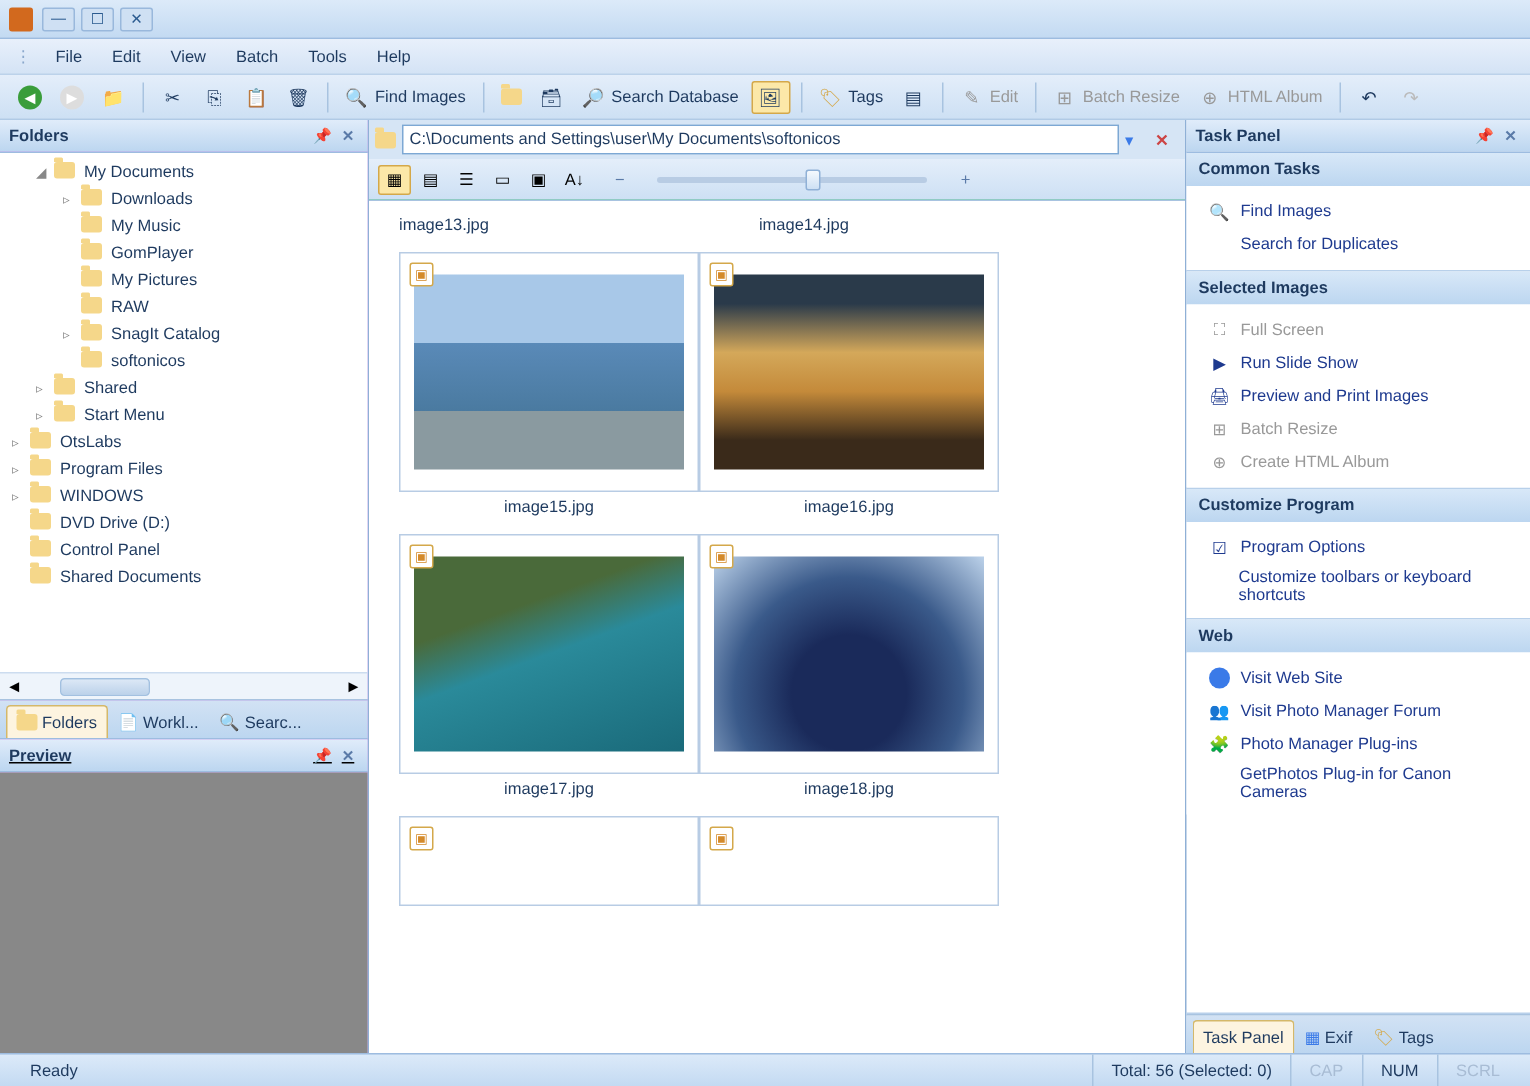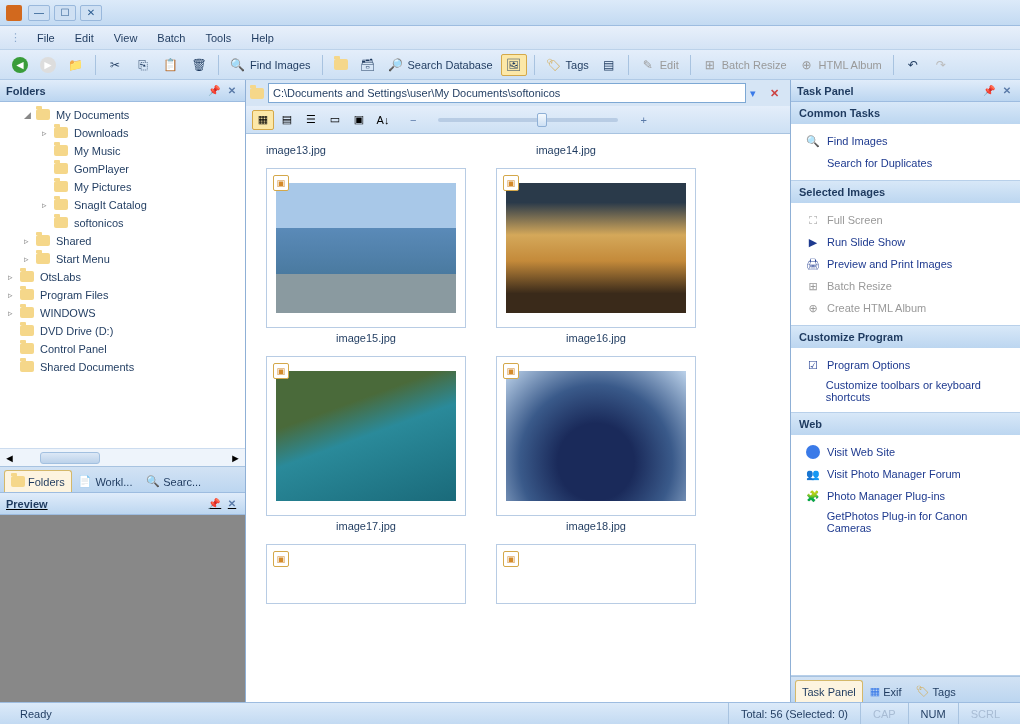--- a/index.html
+++ b/index.html
@@ -47,21 +47,21 @@
 .pathbar { height: 26px; display: flex; align-items: center; padding: 4px; gap: 4px; background: #d6e5f5; }
 .pathbar input { flex: 1; height: 20px; border: 1px solid #7da8d4; padding: 0 4px; background: #fff; color: #1e3a5f; }
 .pathbar .go { width: 16px; color: #3a7ae8; cursor: pointer; }
 .pathbar .close { width: 16px; color: #c44; cursor: pointer; font-weight: bold; }
 .viewbar { height: 28px; background: linear-gradient(#e4eefa, #cde0f4); display: flex; align-items: center; padding: 0 6px; gap: 2px; border-bottom: 1px solid #a8c3e0; }
 .viewbar .vbtn { width: 22px; height: 20px; display: flex; align-items: center; justify-content: center; cursor: pointer; border-radius: 2px; }
 .viewbar .vbtn.active { background: #fce8a8; border: 1px solid #d4a84a; }
 .viewbar .slider { flex: 0 0 180px; height: 4px; background: #b8cce4; margin: 0 20px; border-radius: 2px; position: relative; }
 .viewbar .slider .handle { position: absolute; left: 55%; top: -5px; width: 10px; height: 14px; background: linear-gradient(#f5f9fd, #cde0f4); border: 1px solid #8fb0d6; border-radius: 2px; }
 .thumbgrid { flex: 1; overflow-y: auto; padding: 6px 20px; background: #fff; }
-.thumbrow { display: flex; gap: 30px; justify-content: flex-start; margin-bottom: 8px; }
+.thumbrow { display: flex; justify-content: flex-start; margin-bottom: 8px; }
 .thumbitem { display: flex; flex-direction: column; align-items: center; }
 .thumbname { text-align: center; color: #1e3a5f; padding: 4px 0; }
 .thumbbox { width: 200px; height: 160px; border: 1px solid #b8cce4; background: #fff; padding: 6px; position: relative; display: flex; align-items: center; justify-content: center; }
 .thumbbox .badge { position: absolute; top: 6px; left: 6px; width: 16px; height: 16px; background: #fff; border: 1px solid #d4a84a; border-radius: 2px; display: flex; align-items: center; justify-content: center; color: #d48a2a; font-size: 9px; }
 .thumbimg { width: 180px; height: 130px; }
 .img-light { background: linear-gradient(180deg, #a8c8e8 35%, #5a8ab8 35%, #4a7aa0 70%, #8a9aa0 70%); }
 .img-sunset { background: linear-gradient(180deg, #2a3a4a 15%, #d4a85a 40%, #c48a3a 60%, #3a2a1a 85%); }
 .img-cove { background: linear-gradient(160deg, #4a6a3a 30%, #2a8a9a 50%, #1a6a7a 100%); }
 .img-boat { background: radial-gradient(ellipse at 50% 70%, #1a2a5a 30%, #3a5a8a 60%, #bcd2ea 100%); }
 .rightpane { width: 230px; display: flex; flex-direction: column; background: #fff; border-left: 1px solid #8fb0d6; }
@@ -202,20 +202,25 @@
           <span class="expand"></span>
           <span class="ticon"><span class="icon folder"></span></span>
           <span>GomPlayer</span>
         </div>
         <div class="treeitem level2">
           <span class="expand"></span>
           <span class="ticon"><span class="icon folder"></span></span>
           <span>My Pictures</span>
         </div>
         <div class="treeitem level2">
+          <span class="expand"></span>
+          <span class="ticon"><span class="icon folder"></span></span>
+          <span>RAW</span>
+        </div>
+        <div class="treeitem level2">
           <span class="expand">▹</span>
           <span class="ticon"><span class="icon folder"></span></span>
           <span>SnagIt Catalog</span>
         </div>
         <div class="treeitem level2">
           <span class="expand"></span>
           <span class="ticon"><span class="icon folder"></span></span>
           <span>softonicos</span>
         </div>
         <div class="treeitem level1">

